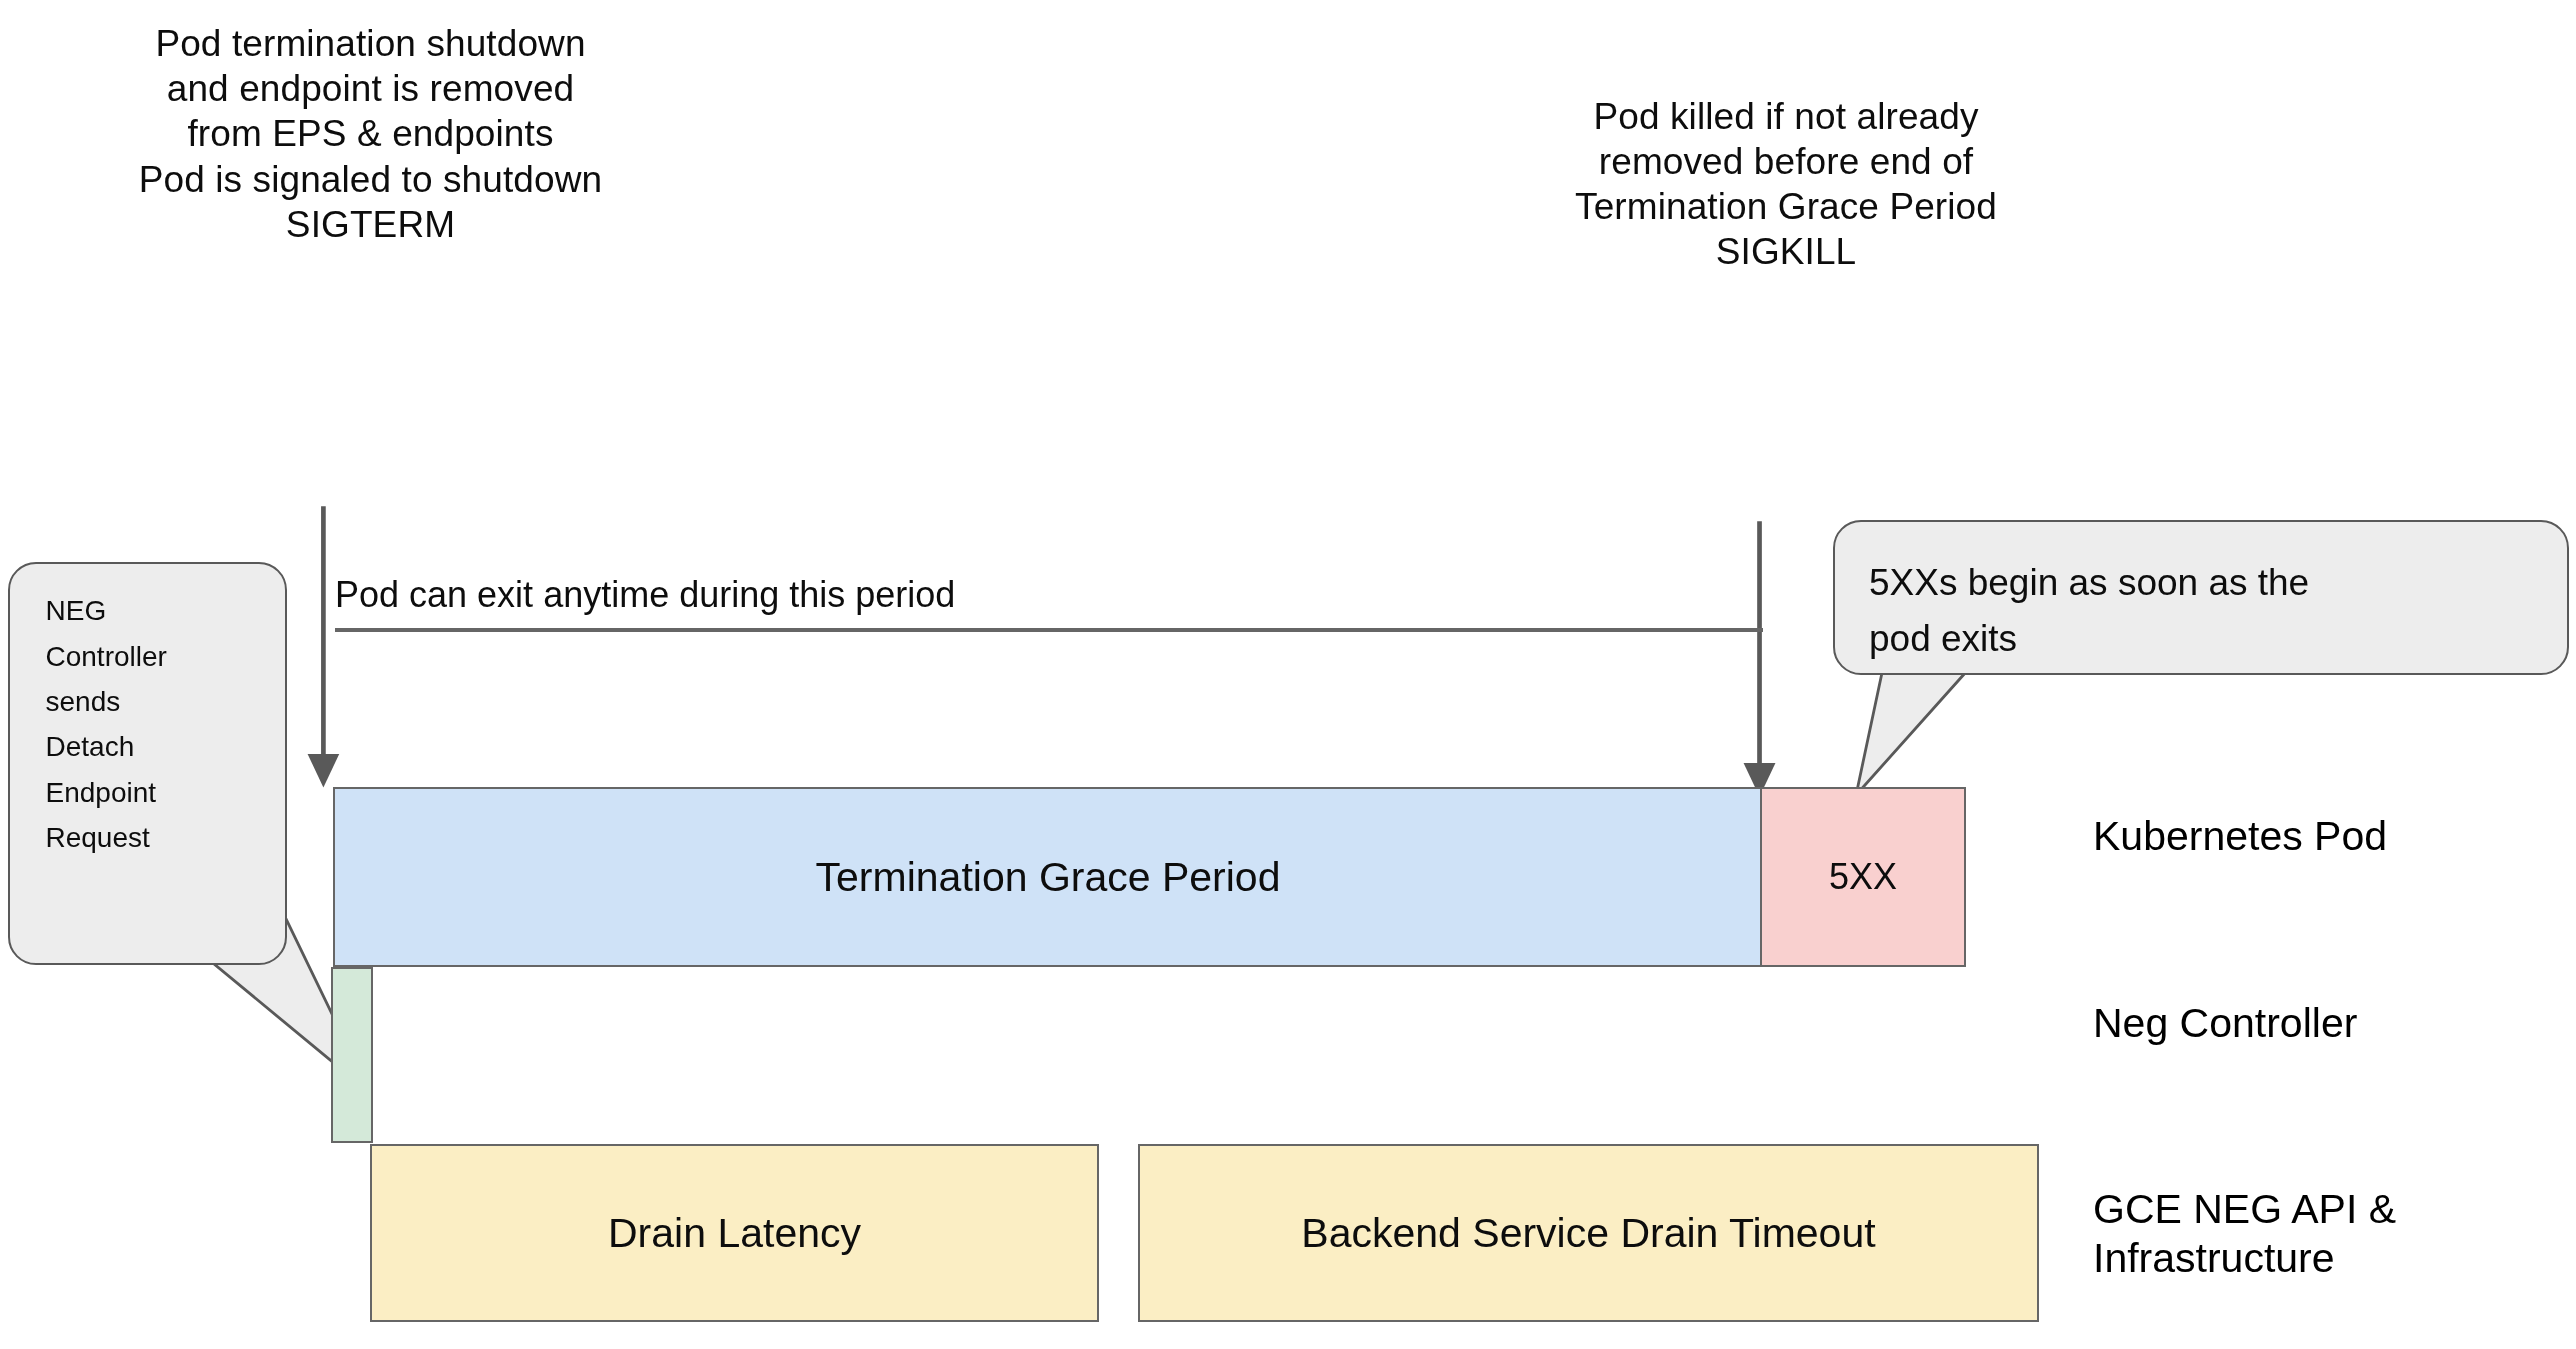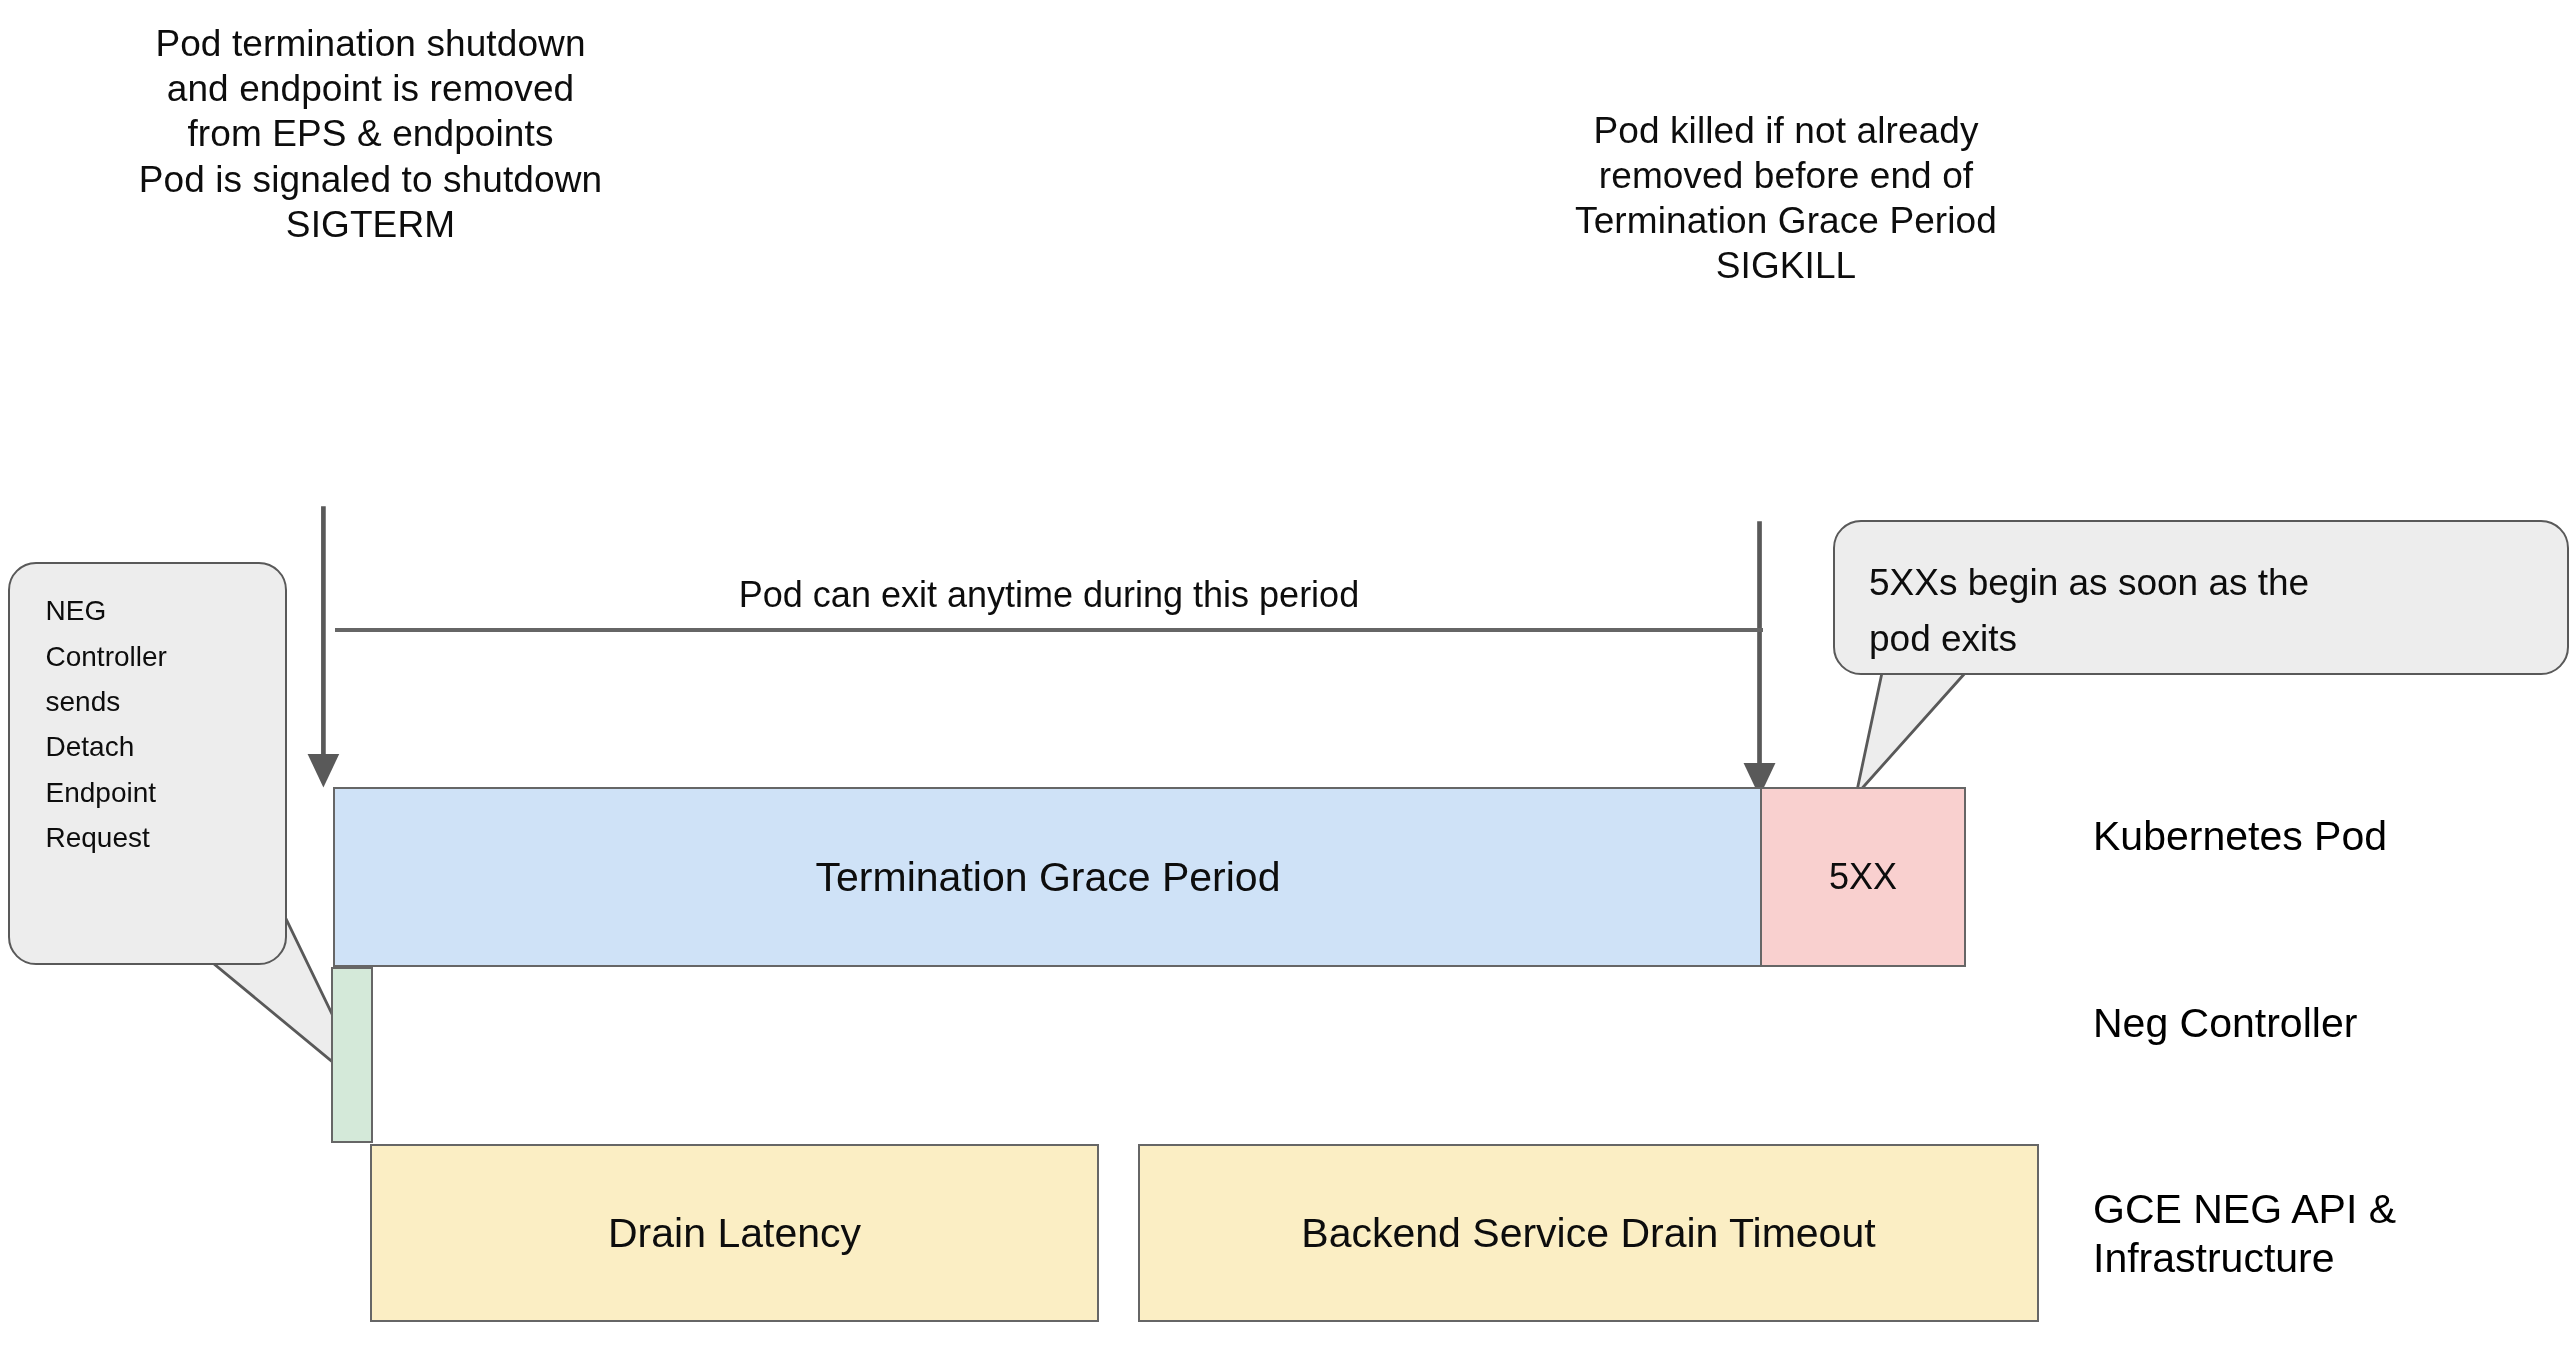--- a/index.html
+++ b/index.html
@@ -4,21 +4,21 @@
 <title>Pod Termination Timeline</title>
 <style>
   html,body{margin:0;padding:0;background:#ffffff;}
   body{width:2576px;height:1350px;position:relative;overflow:hidden;
        font-family:"Liberation Sans","DejaVu Sans",sans-serif;color:#000;}
   .abs{position:absolute;}
   .note{font-size:37px;line-height:1.22;text-align:center;color:#0d0d0d;letter-spacing:0.1px;}
   .note .ln{display:block;white-space:pre;}
   #note-left{left:0px;top:20.6px;width:741px;}
   #note-left-2{left:0px;top:157px;width:741px;}
-  #note-right{left:1425px;top:108px;width:722px;text-align:center;}
+  #note-right{left:1425px;top:94px;width:722px;text-align:center;}
 
   
   .bubble{background:#ededed;border:2.8px solid #595959;border-radius:28px;box-sizing:border-box;}
   #neg-bubble{left:7.5px;top:562px;width:279px;height:403px;}
   #neg-bubble .btxt{font-size:28px;line-height:1.62;padding:24.4px 0 0 36px;color:#0d0d0d;}
   #neg-bubble .btxt .ln{display:block;white-space:pre;}
   #err-bubble{left:1833px;top:520px;width:736px;height:155px;}
   #err-bubble .btxt{font-size:37px;line-height:1.5;padding:33px 0 0 34px;color:#0d0d0d;}
   #err-bubble .btxt .ln{display:block;white-space:pre;}
 
@@ -33,21 +33,21 @@
 
   
   .lane-label{font-size:41px;line-height:1.2;color:#000000;}
   .lane-label .ln{display:block;white-space:pre;}
   #lane-pod{left:2093px;top:812px;}
   #lane-neg{left:2093px;top:999px;}
   #lane-gce{left:2093px;top:1185px;}
 
   
   #period-line{left:335px;top:628px;width:1428px;height:3.7px;background:#666666;}
-  #period-cap{left:335px;top:574px;width:1428px;text-align:center;font-size:36px;color:#0d0d0d;}
+  #period-cap{left:335px;top:574px;width:1428px;font-size:36px;color:#0d0d0d;}
 </style>
 </head>
 <body>
 
 <div class="abs note" id="note-left">
   <span class="ln">Pod termination shutdown</span>
   <span class="ln">and endpoint is removed</span>
   <span class="ln">from EPS &amp; endpoints</span>
 </div>
 

